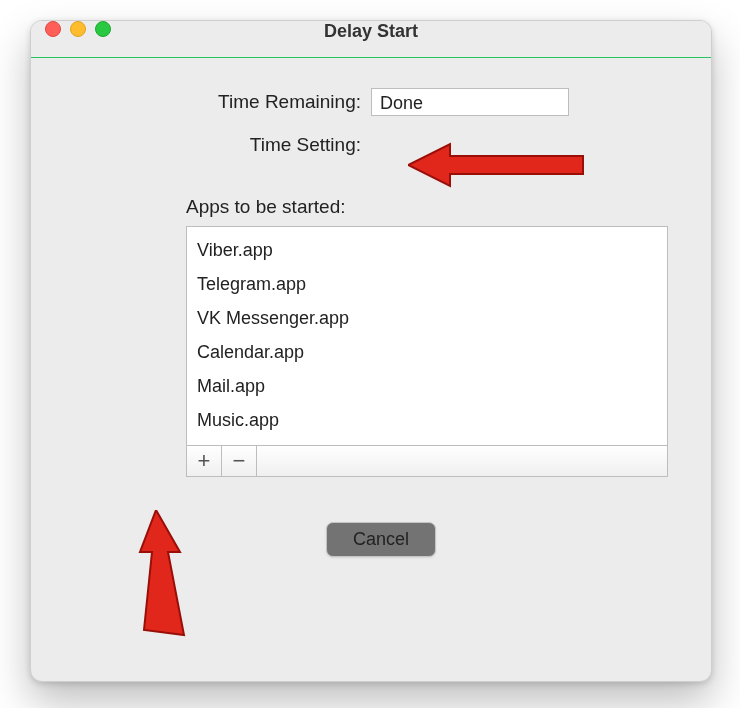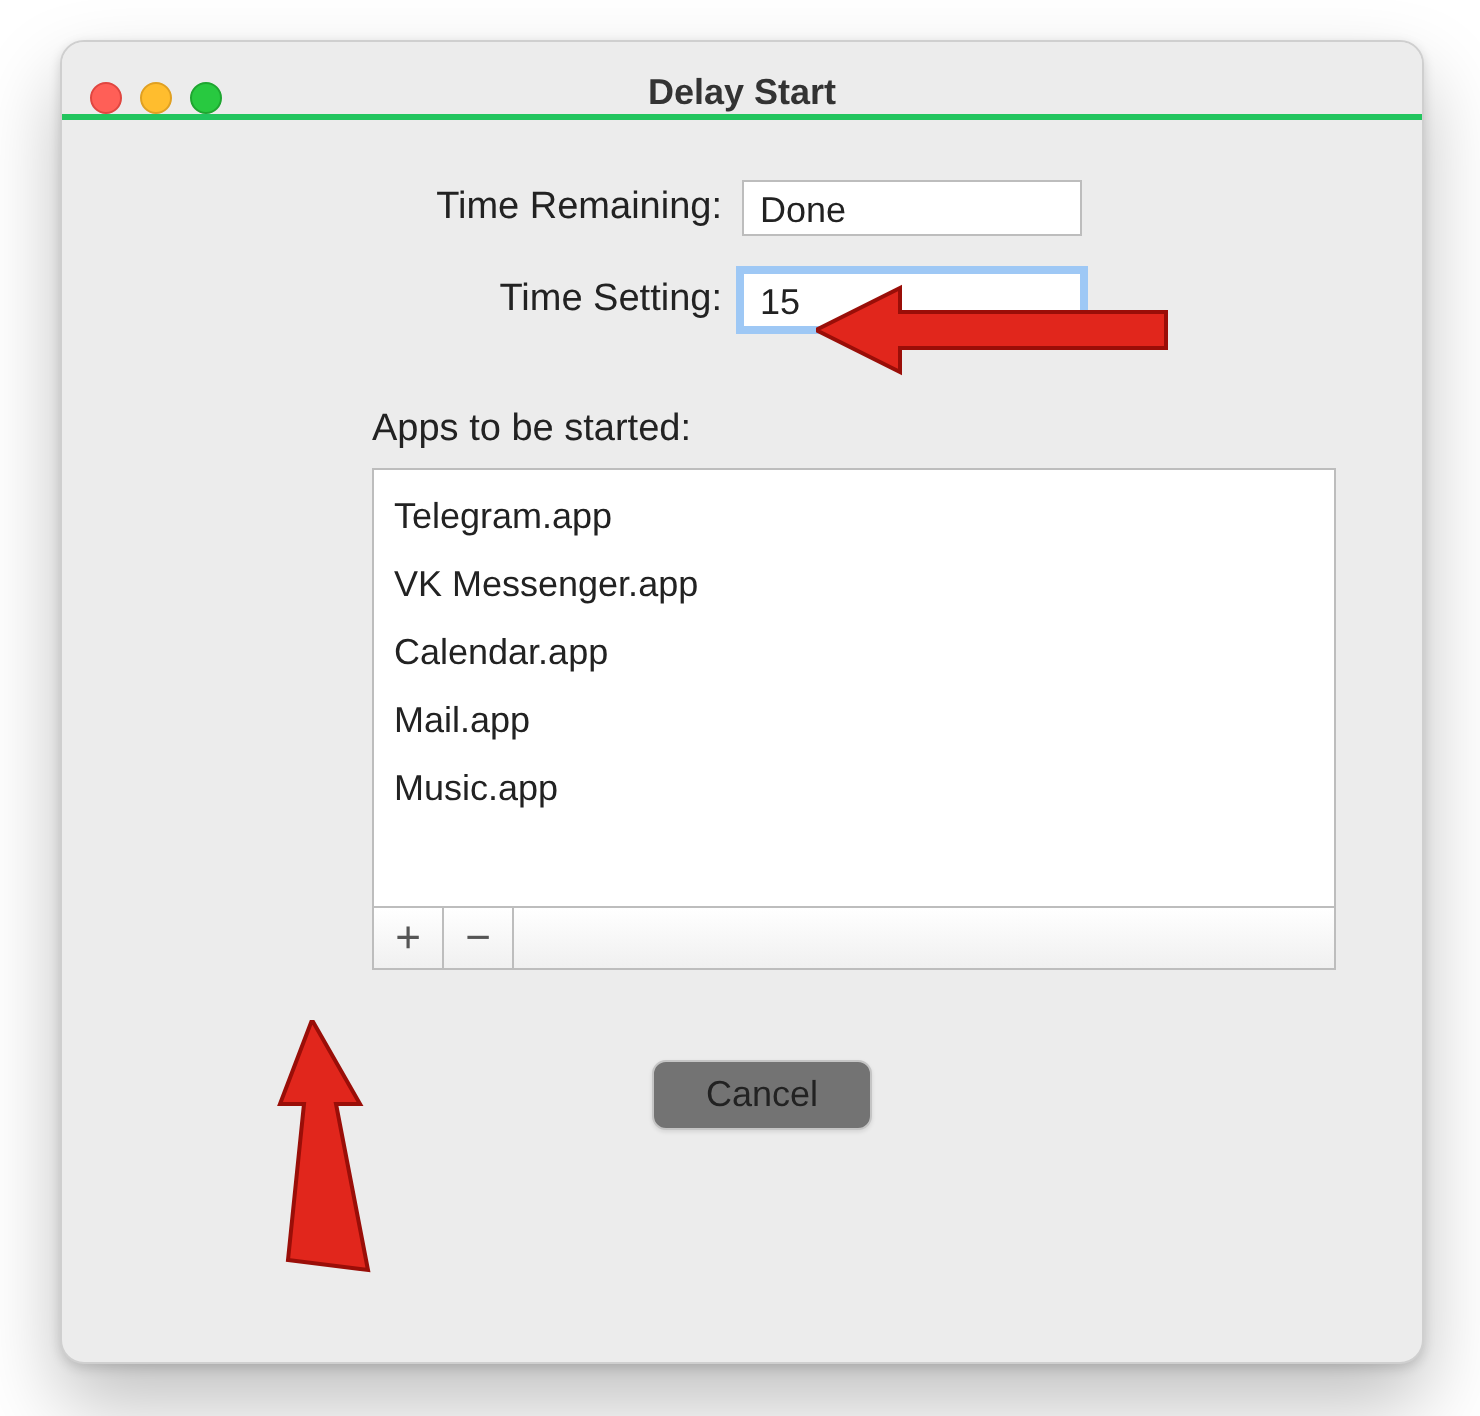--- a/index.html
+++ b/index.html
@@ -24,23 +24,23 @@
     border: 1px solid #cfcfcf;
     border-radius: 12px;
     box-shadow: 0 20px 40px rgba(0,0,0,0.25), 0 2px 6px rgba(0,0,0,0.15);
     overflow: hidden;
   }
 
   .titlebar {
     height: 36px;
     background: #ececec;
     display: flex;
-    align-items: flex-end;
+    align-items: flex-start;
     position: relative;
-    border-bottom: 3px solid #22c55e;
+    border-bottom: 1px solid #22c55e;
   }
   .traffic {
     display: flex;
     gap: 9px;
     margin-left: 14px;
   }
   .traffic span {
     width: 14px;
     height: 14px;
     border-radius: 50%;
@@ -79,21 +79,21 @@
     height: 28px;
     line-height: 28px;
     padding: 0 8px;
     background: #ffffff;
     border: 1px solid #bdbdbd;
     font-size: 18px;
     color: #222;
     box-sizing: border-box;
   }
   .field-done {
-    width: 170px;
+    width: 198px;
   }
   .field-time {
     width: 170px;
   }
   .focused {
     outline: 4px solid #9ec8f5;
     outline-offset: -1px;
     border: 1px solid #5a9de5;
   }
 
@@ -196,26 +196,26 @@
 
   <div class="content">
 
     <div class="form-row">
       <div class="form-label">Time Remaining:</div>
       <div class="field field-done">Done</div>
     </div>
 
     <div class="form-row">
       <div class="form-label">Time Setting:</div>
-      <div class="field field-time focused">15</div>
     </div>
 
     <div class="apps-section">
       <div class="apps-label">Apps to be started:</div>
       <div class="listbox">
+        <div class="list-item">Viber.app</div>
         <div class="list-item">Telegram.app</div>
         <div class="list-item">VK Messenger.app</div>
         <div class="list-item">Calendar.app</div>
         <div class="list-item">Mail.app</div>
         <div class="list-item">Music.app</div>
       </div>
       <div class="buttonbar">
         <div class="sqbtn">
           <span>+</span>
         </div>

